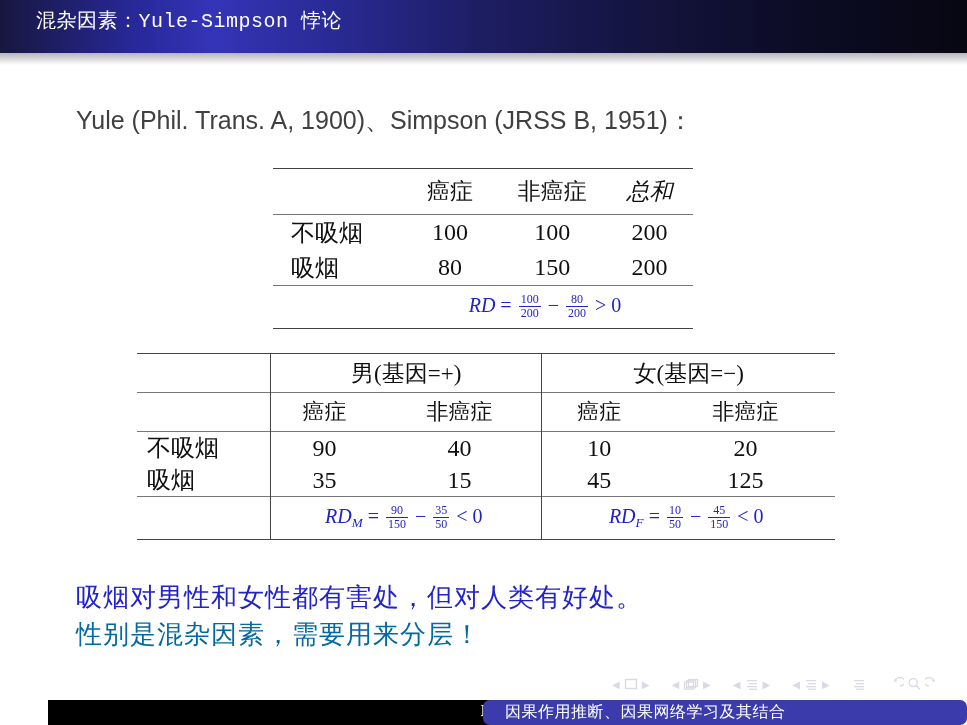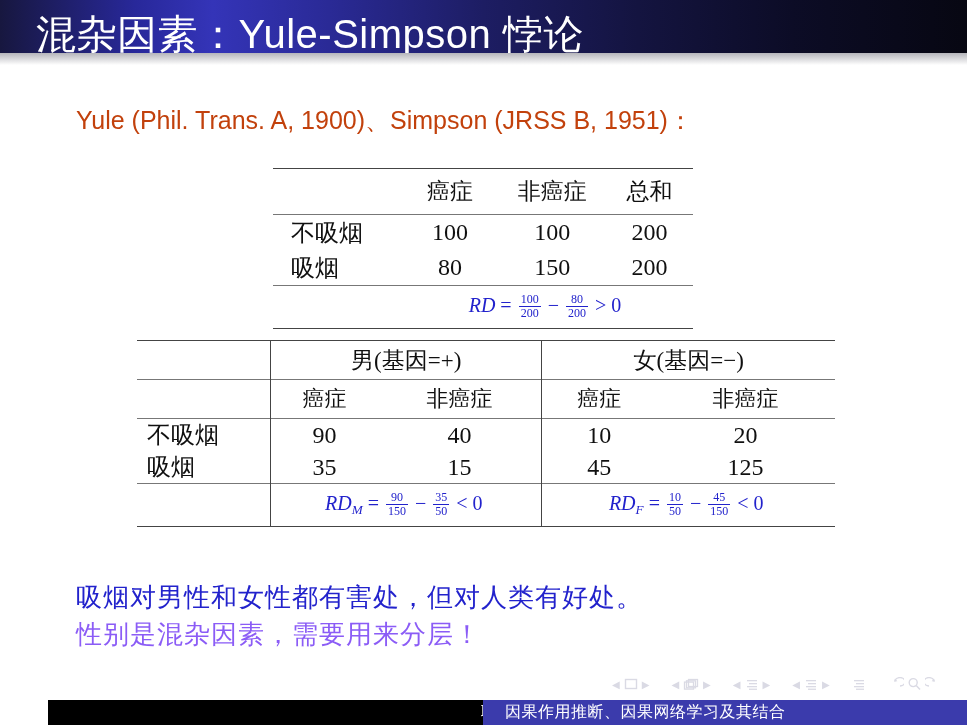--- a/index.html
+++ b/index.html
@@ -31,40 +31,40 @@
         #2a2a96 34%,
         #1d1d63 50%,
         #141440 66%,
         #0c0c26 82%,
         #070712 100%);
   }
   #title-text {
     position: absolute;
     left: 36px;
     top: 7px;
-    font-size: 40px;
+    font-size: 20px;
     color: #ffffff;
     letter-spacing: 0.5px;
     white-space: nowrap;
-    font-family: Liberation Sans, sans-serif;
+    font-family: Liberation Mono, monospace;
   }
   #title-shadow {
     position: absolute;
     left: 0; top: 53px;
     width: 967px; height: 12px;
     background: linear-gradient(to bottom, rgba(120,120,130,0.55), rgba(255,255,255,0));
   }
 
   
   #intro-line {
     position: absolute;
     left: 76px;
     top: 104px;
     font-size: 25px;
-    color: #c2410c;
+    color: #404040;
     white-space: nowrap;
   }
 
   
   .tbl {
     position: absolute;
     border-collapse: collapse;
     font-family: "Liberation Serif", "DejaVu Serif", serif;
     color: #101010;
   }
@@ -81,29 +81,29 @@
 
   
   #table1 {
     left: 273px;
     top: 168px;
     width: 420px;
   }
   #table1 .c-label { width: 118px; text-align: left; padding-left: 18px; }
   #table1 .c-a { width: 100px; }
   #table1 .c-b { width: 112px; }
-  #table1 .c-c { width: 90px; }
+  #table1 .c-c { width: 90px; font-style: italic; }
   #table1 .hdr td { font-size: 23px; height: 45px; }
   #table1 .row td { font-size: 24px; height: 35px; }
   #table1 .formula-row td { height: 42px; }
 
   
   #table2 {
     left: 137px;
-    top: 340px;
+    top: 353px;
     width: 698px;
   }
   #table2 .c-label { width: 121px; text-align: left; padding-left: 10px; }
   #table2 .c-m1 { width: 105px; }
   #table2 .c-m2 { width: 161px; }
   #table2 .c-f1 { width: 112px; }
   #table2 .c-f2 { width: 176px; }
   #table2 .grouphdr td { font-size: 23px; height: 38px; }
   #table2 .subhdr td { font-size: 22px; height: 38px; }
   #table2 .row td { font-size: 24px; height: 32px; }
@@ -139,21 +139,21 @@
 
   
   .concl {
     position: absolute;
     font-family: "Liberation Serif", "DejaVu Serif", serif;
     font-size: 26px;
     white-space: nowrap;
     letter-spacing: 1px;
   }
   #concl-blue { left: 76px; top: 580px; color: #2222cc; }
-  #concl-red  { left: 76px; top: 617px; color: #8b5cf6; }
+  #concl-red  { left: 76px; top: 617px; color: #0369a1; }
 
   
   #navsyms {
     position: absolute;
     left: 612px;
     top: 673px;
     width: 345px;
     height: 22px;
     color: #dadae4;
     font-size: 15px;
@@ -179,20 +179,21 @@
     right: 18px; top: 2px;
     color: #ffffff;
     font-size: 16px;
     font-family: "Liberation Serif", "DejaVu Serif", serif;
   }
   #footer-blue {
     position: absolute;
     left: 483px; top: 700px;
     width: 484px; height: 25px;
     background: #3b3bac;
+    border-radius: 7px;
   }
   #footer-subject {
     position: absolute;
     left: 22px; top: 2px;
     color: #ffffff;
     font-size: 16px;
     font-family: "Liberation Serif", "DejaVu Serif", serif;
     letter-spacing: 0.5px;
   }
 </style>

